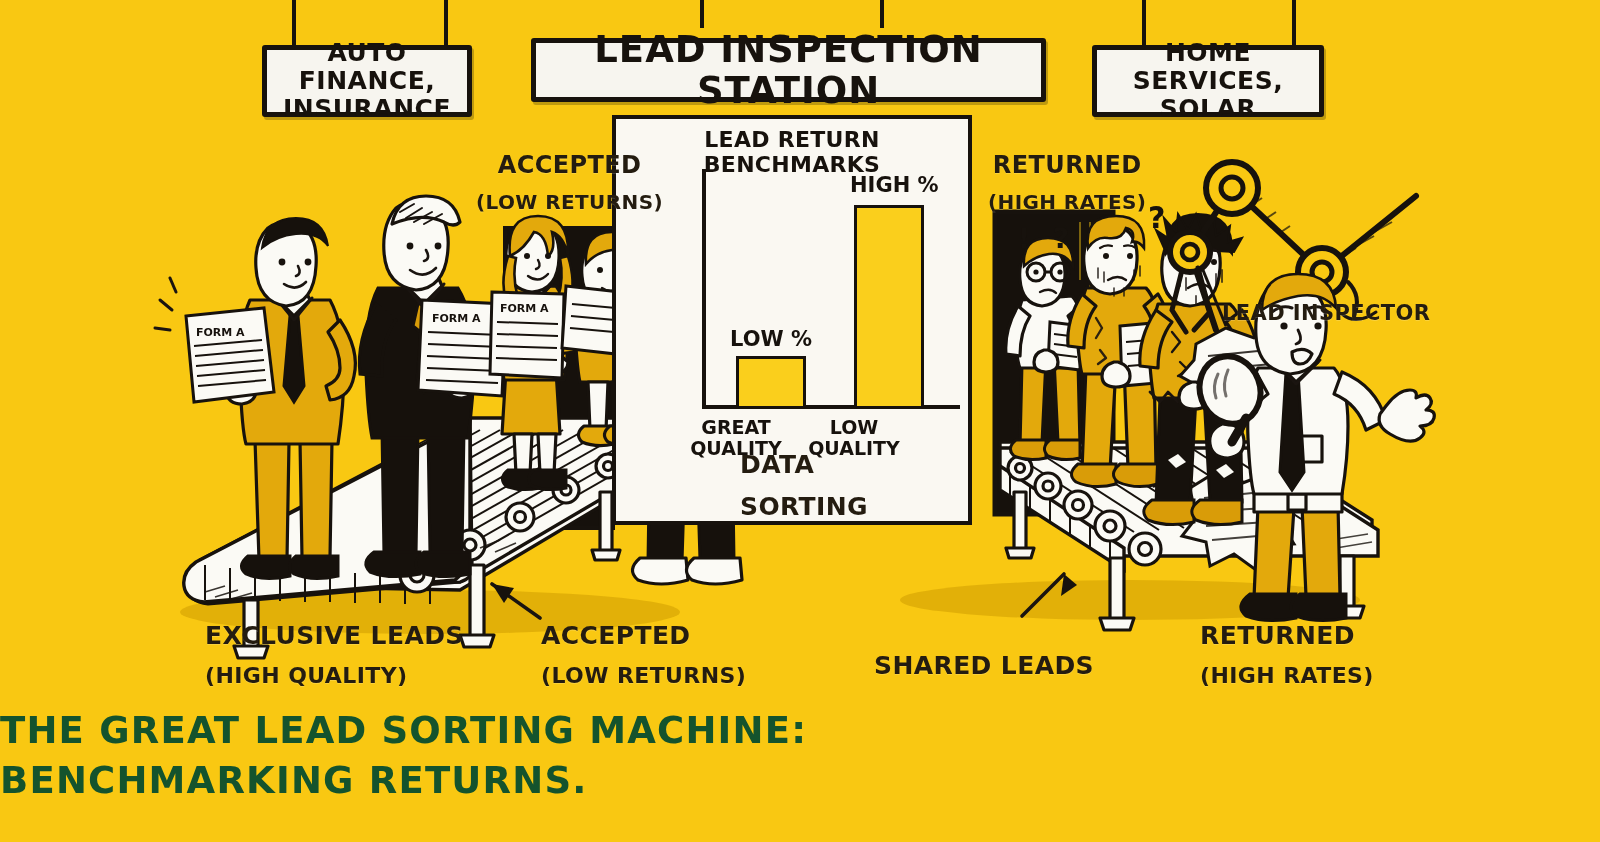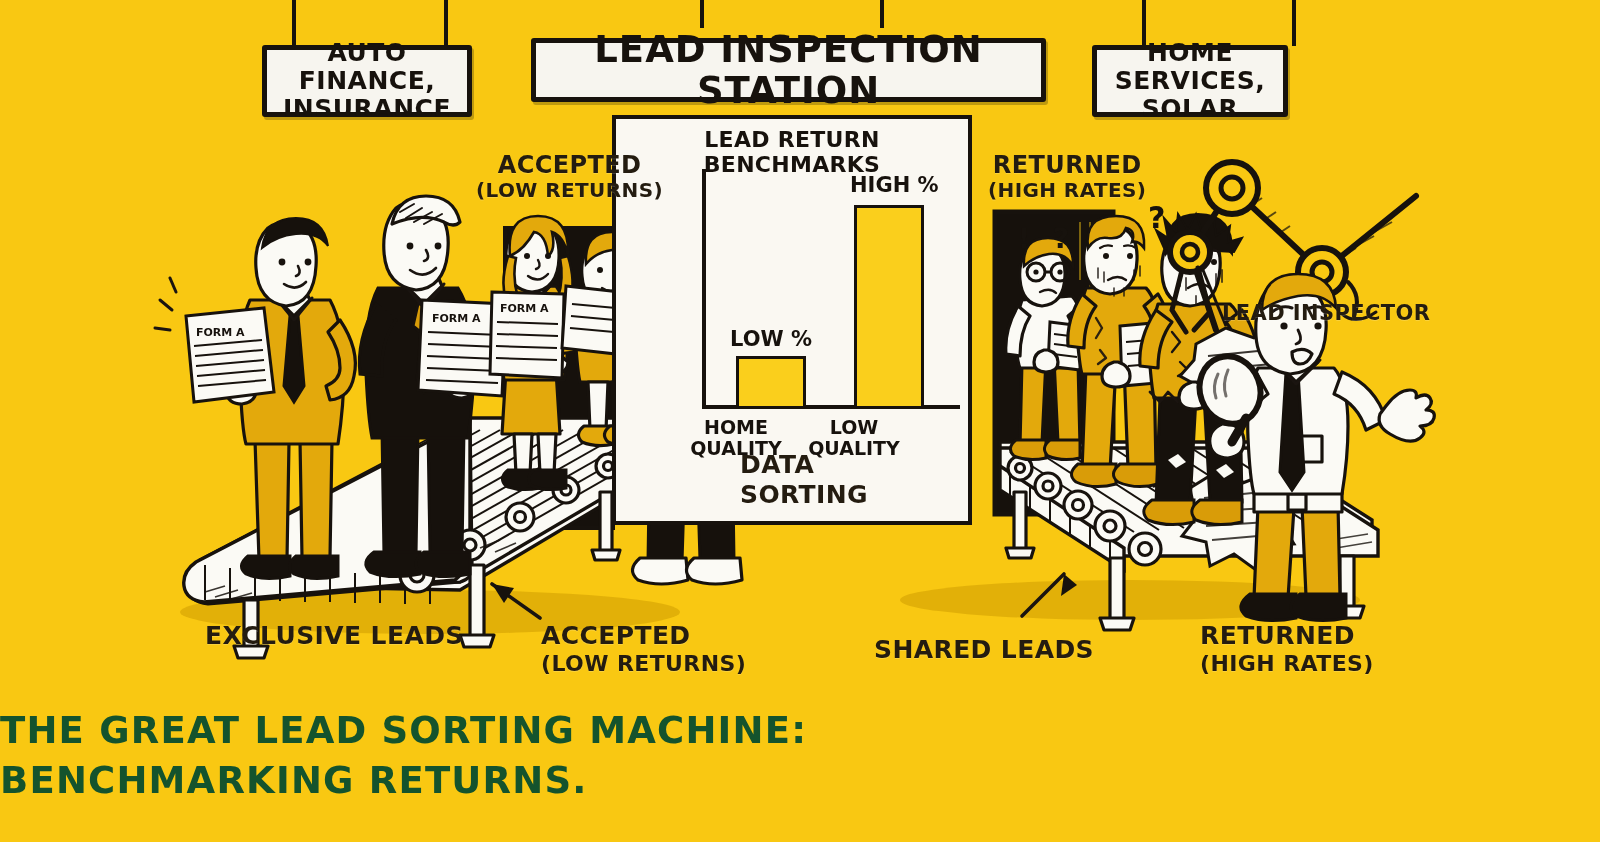--- a/index.html
+++ b/index.html
@@ -39,21 +39,21 @@
 
   #sign-left{
     left:262px; top:45px; width:210px; height:72px;
     font-size:25px; font-weight:600;
   }
   #sign-title{
     left:531px; top:38px; width:515px; height:64px;
     font-size:37px; font-weight:700; letter-spacing:1px;
   }
   #sign-right{
-    left:1092px; top:45px; width:196px; height:72px;
+    left:1092px; top:45px; width:232px; height:72px;
     font-size:25px; font-weight:600;
   }
 
   
   #board{
     position:absolute;
     left:612px; top:115px; width:360px; height:410px;
     background:#FAF8F2;
     border:4px solid #17120d;
   }
@@ -94,35 +94,35 @@
 
   
   .anno{
     position:absolute;
     color:#241c10;
     font-weight:600;
     line-height:1.14;
     letter-spacing:.4px;
     text-shadow:0 1px 0 rgba(255,255,255,.18);
   }
-  .anno .sub{ display:block; }
+  .anno .sub{ display:block;margin-top:12px; }
 
   #anno-accepted{ left:476px; top:152px; font-size:24px; text-align:center; }
   #anno-accepted .sub{ font-size:20px; }
   #anno-returned{ left:988px; top:152px; font-size:24px; text-align:center; }
   #anno-returned .sub{ font-size:20px; }
 
   #anno-analyst{ left:740px; top:450px; font-size:25px; line-height:1.2; }
   #anno-inspector{ left:1222px; top:302px; font-size:21px; }
 
   #cap-exclusive{ left:205px; top:622px; font-size:25px; }
   #cap-exclusive .sub{ font-size:22px; }
   #cap-accepted{ left:541px; top:622px; font-size:25px; }
   #cap-accepted .sub{ font-size:22px; }
-  #cap-shared{ left:874px; top:636px; font-size:25px;text-align:center; }
+  #cap-shared{ left:874px; top:652px; font-size:25px;text-align:center; }
   #cap-shared .sub{ font-size:22px; }
   #cap-returned{ left:1200px; top:622px; font-size:25px; }
   #cap-returned .sub{ font-size:22px; }
 
   #bottom-title{
     position:absolute; left:0; right:0; top:706px;
     text-align:left;
     color:#14532d;
     font-size:37px; font-weight:700;
     line-height:1.34; letter-spacing:1.2px;
@@ -764,21 +764,21 @@
     <div id="board-title">LEAD RETURN BENCHMARKS</div>
     <div class="axis-v"></div>
     <div class="axis-h"></div>
     <div id="bars">
       <div class="bar" style="left:30px; width:70px; height:53px;"></div>
       <div class="bar" style="left:148px; width:70px; height:204px;"></div>
       <div class="bar-label" style="left:24px; top:158px;">LOW %</div>
       <div class="bar-label" style="left:144px; top:4px;">HIGH %</div>
     </div>
     <div class="cat-label" style="left:65px; top:298px;">
-      <span>HOME</span><br>
+      <span>GREAT</span><br>
       <span>QUALITY</span>
     </div>
     <div class="cat-label" style="left:183px; top:298px;">
       <span>LOW</span><br>
       <span>QUALITY</span>
     </div>
   </div>
 
   <div class="anno" id="anno-accepted">
     <span>ACCEPTED</span>
@@ -791,20 +791,21 @@
   <div class="anno" id="anno-analyst">
     <span>DATA</span>
     <span class="sub">SORTING</span>
   </div>
   <div class="anno" id="anno-inspector">
     <span>LEAD INSPECTOR</span>
   </div>
 
   <div class="anno" id="cap-exclusive">
     <span>EXCLUSIVE LEADS</span>
+    <span class="sub">(HIGH QUALITY)</span>
   </div>
   <div class="anno" id="cap-accepted">
     <span>ACCEPTED</span>
     <span class="sub">(LOW RETURNS)</span>
   </div>
   <div class="anno" id="cap-shared">
     <span>SHARED LEADS</span>
   </div>
   <div class="anno" id="cap-returned">
     <span>RETURNED</span>

